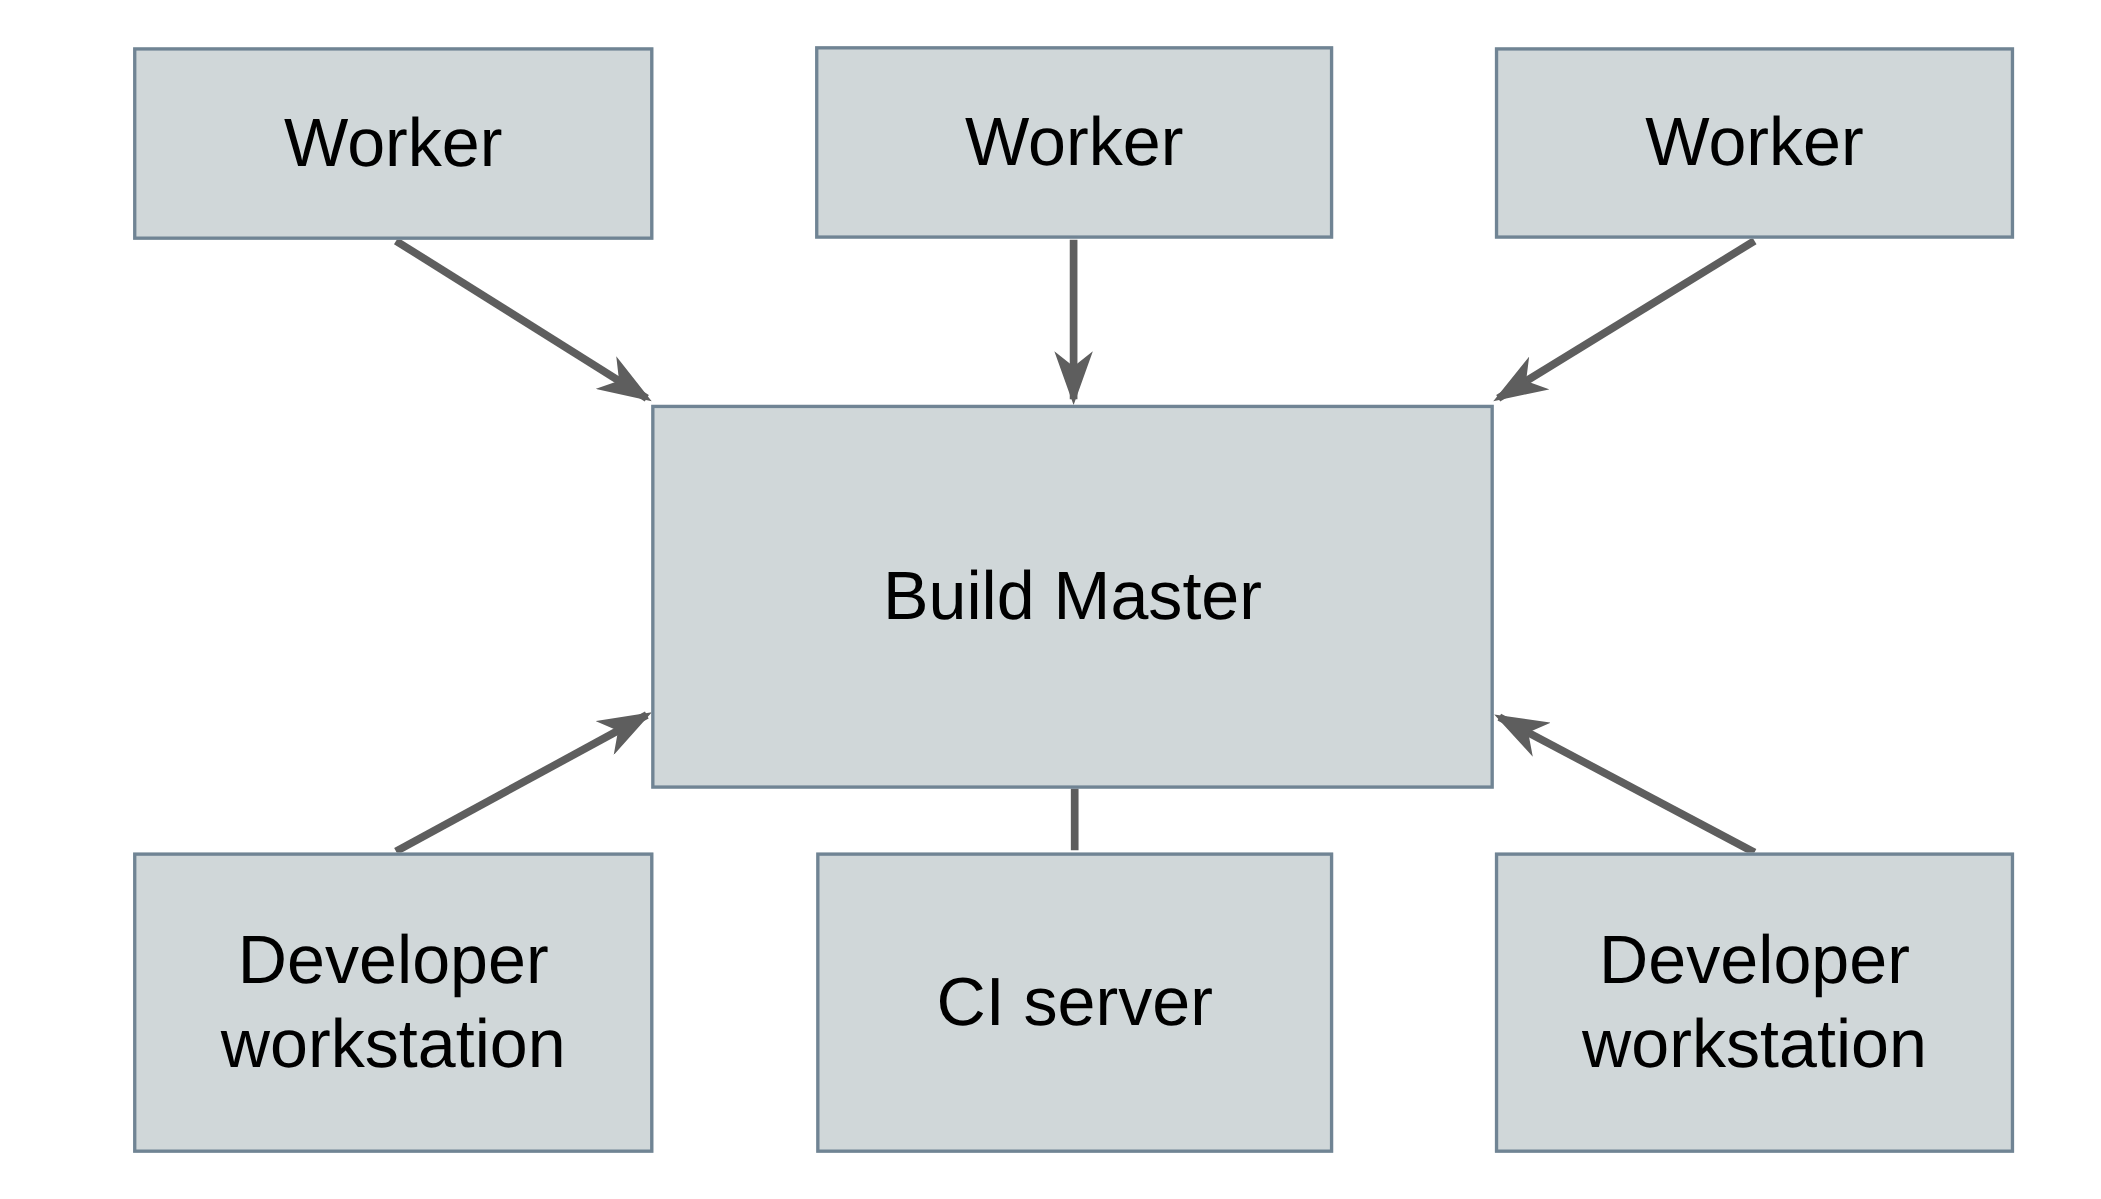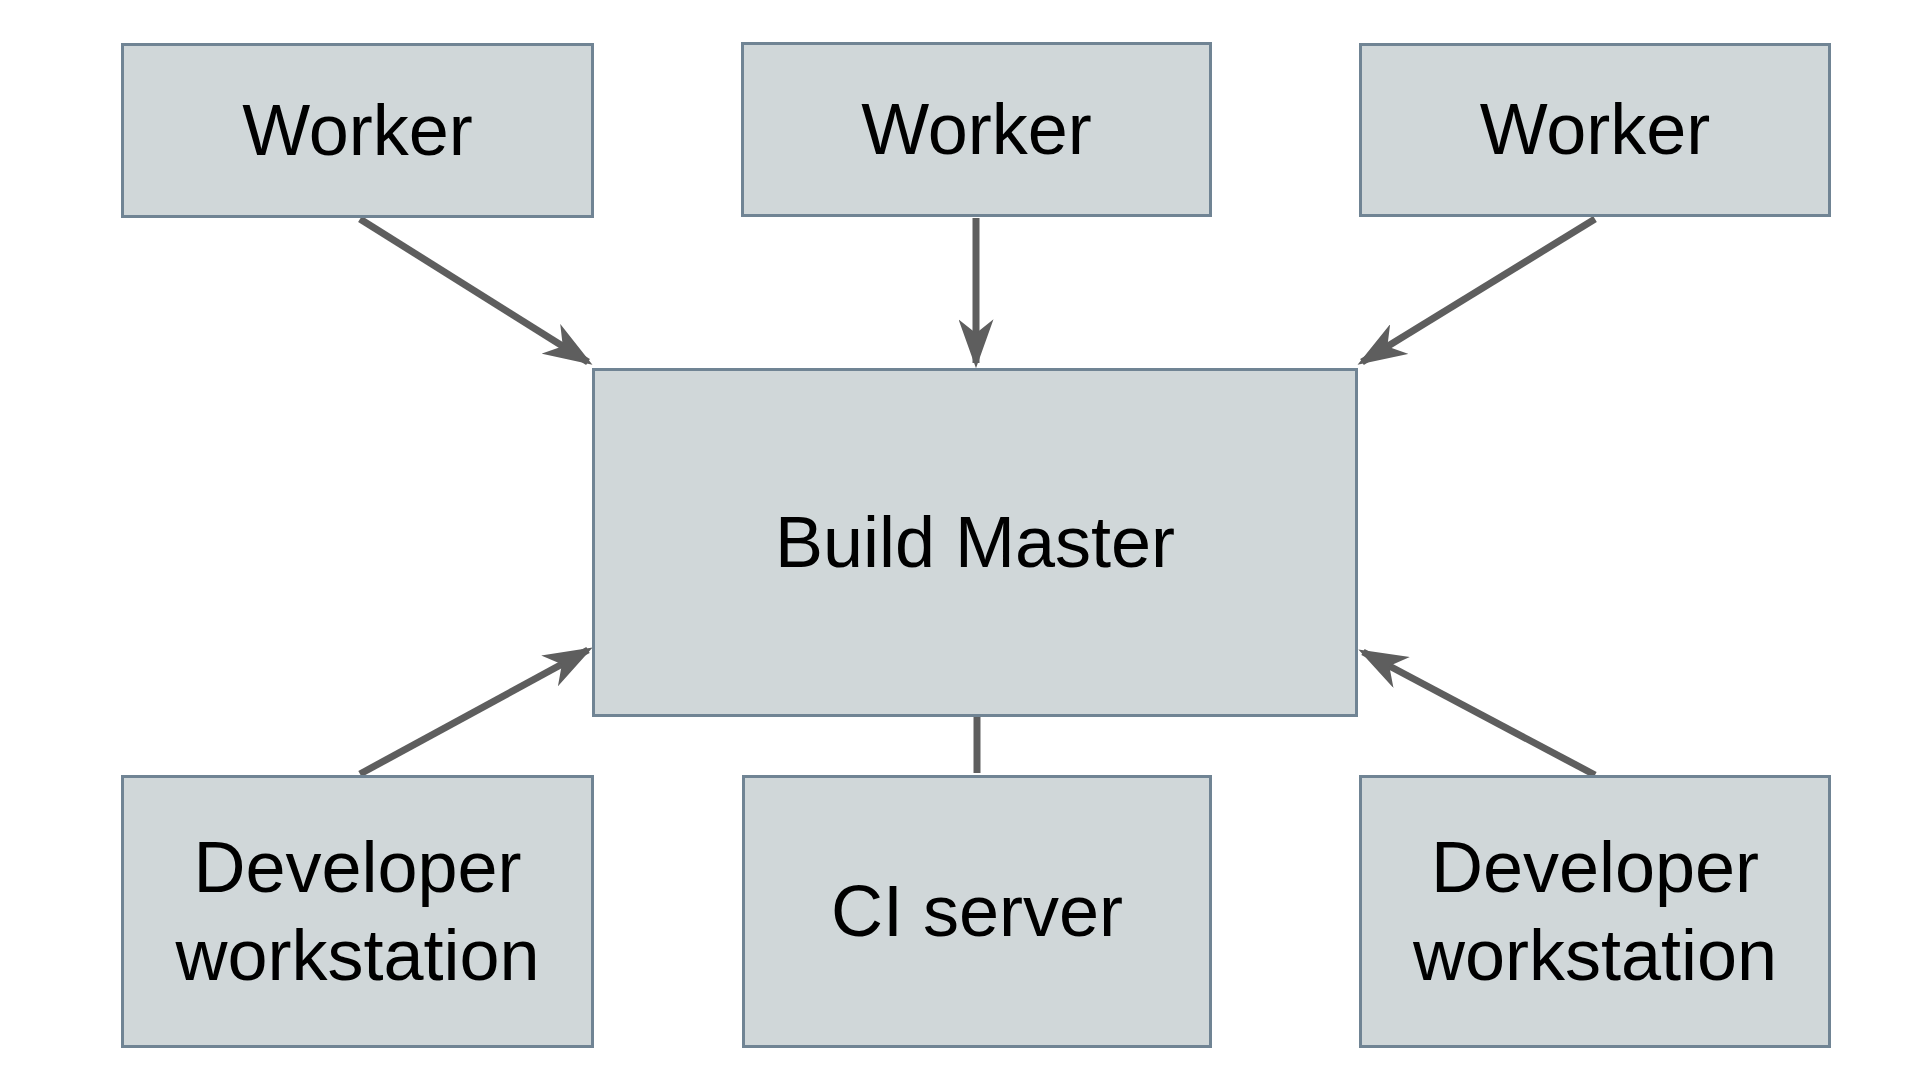--- a/index.html
+++ b/index.html
@@ -21,21 +21,21 @@
   }
   .node {
     position: absolute;
     background: var(--node-fill);
     border: 3px solid var(--node-border);
     display: flex;
     align-items: center;
     justify-content: center;
     text-align: center;
     color: var(--text);
-    font-size: 72px;
+    font-size: 62px;
     line-height: 1.22;
   }
   .node span { display: block; }
   
   .worker-1 { left: 121px; top: 43px;  width: 473px; height: 175px; }
   .worker-2 { left: 741px; top: 42px;  width: 471px; height: 175px; }
   .worker-3 { left: 1359px; top: 43px; width: 472px; height: 174px; }
   
   .build-master { left: 592px; top: 368px; width: 766px; height: 349px; }
   

